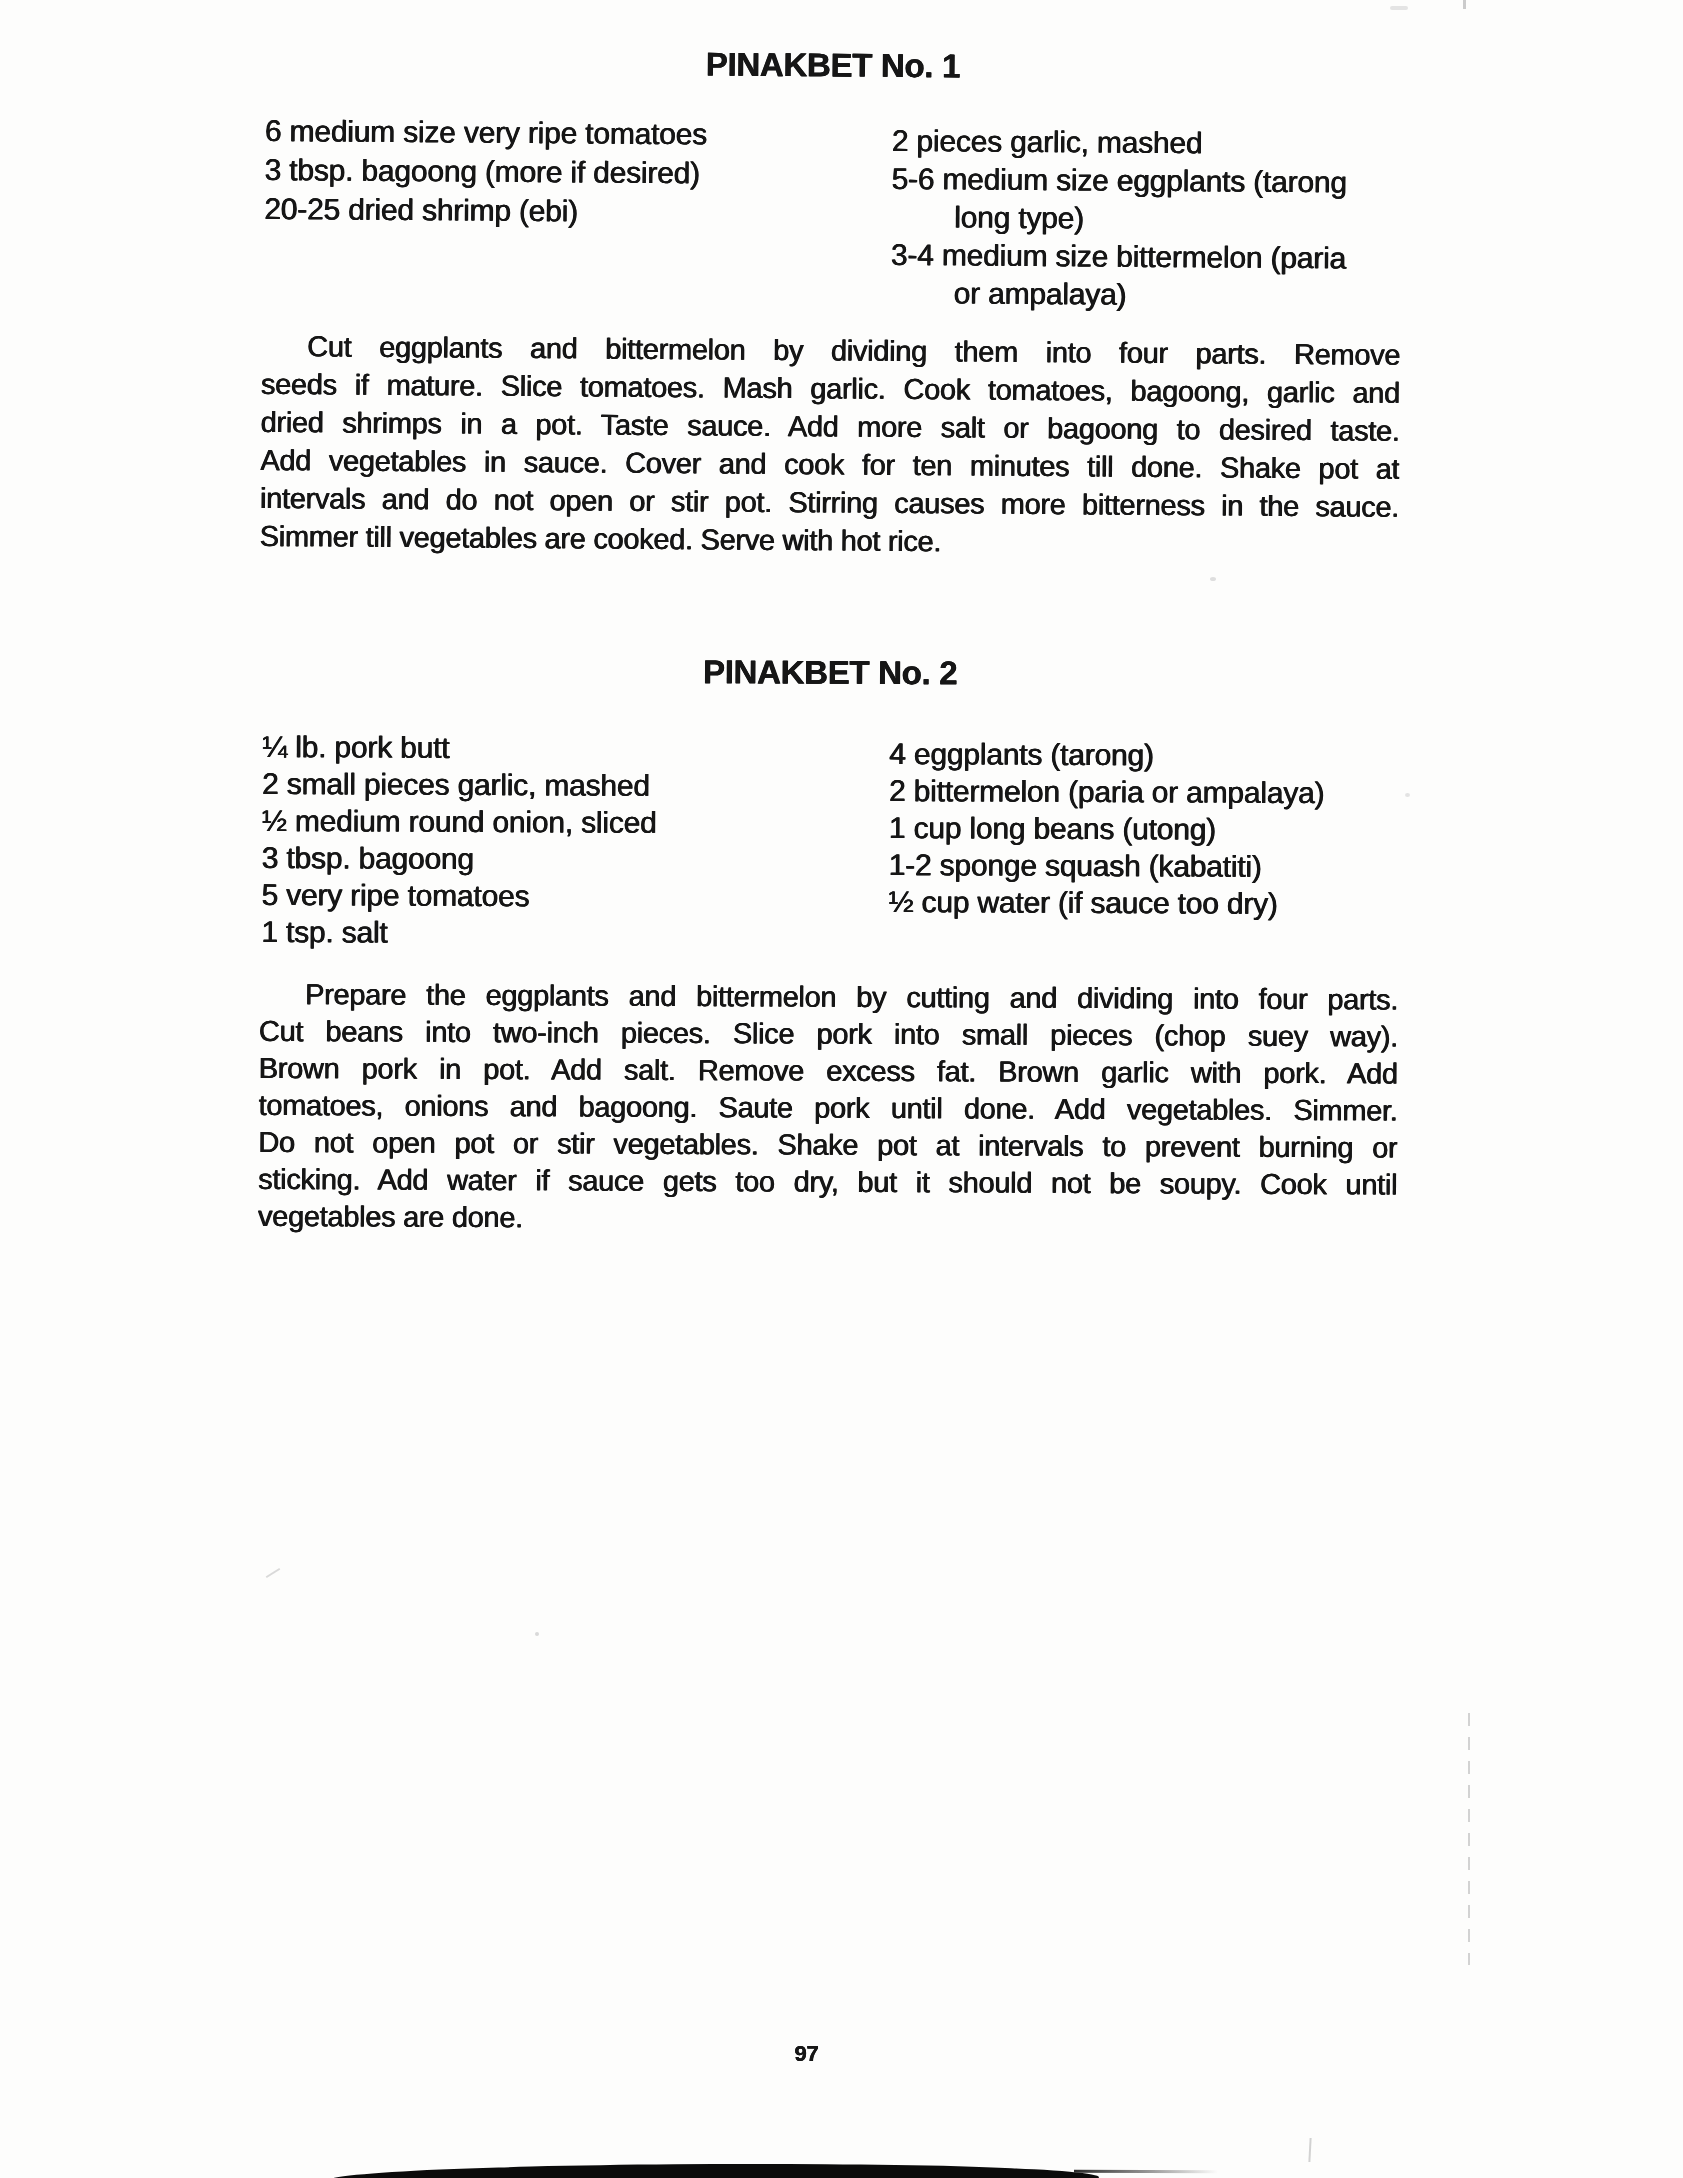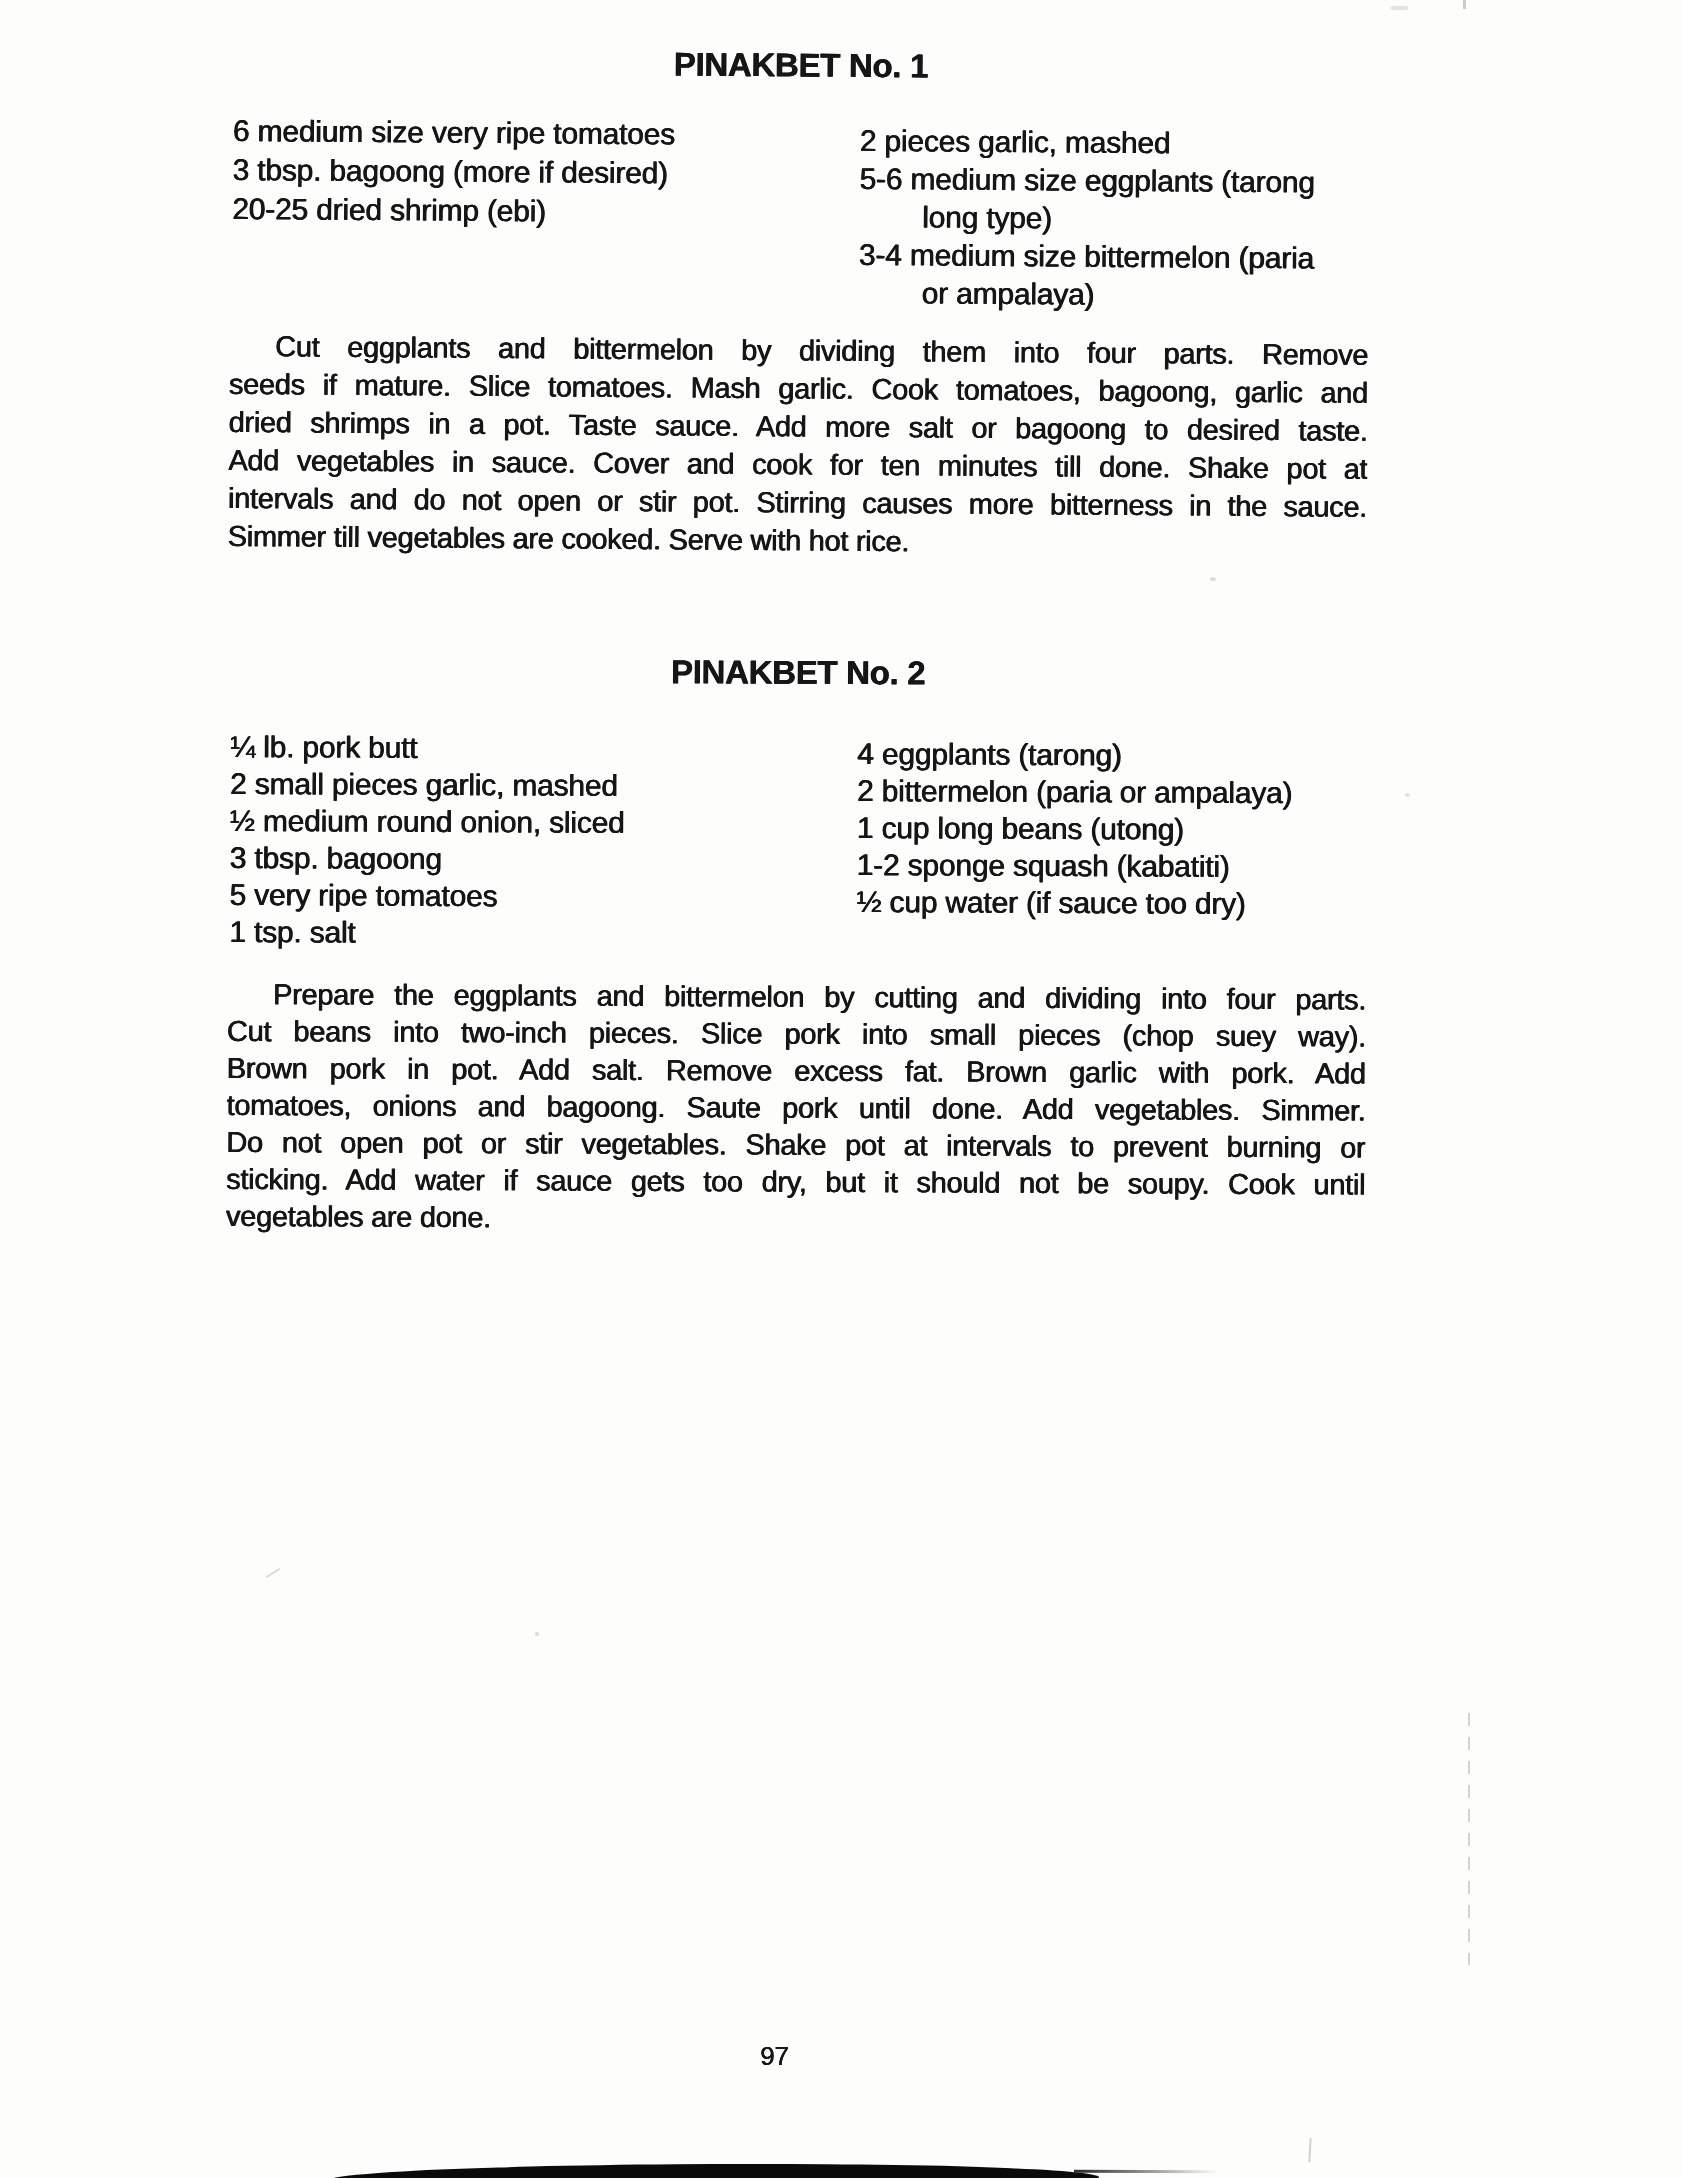--- a/index.html
+++ b/index.html
@@ -5,21 +5,21 @@
   html,body{margin:0;padding:0;}
   body{
     width:1683px;height:2178px;
     background:#fbfbfa;
     font-family:"Liberation Sans", sans-serif;
     color:#161616;
     position:relative;
     overflow:hidden;
   }
   .page{position:absolute;inset:0;background:#fdfdfc;}
-  .content{position:absolute;left:232px;top:0;width:1139px;height:1684px;}
+  .content{position:absolute;left:264px;top:0;width:1139px;height:1684px;}
   .sec{position:absolute;left:0;top:0;width:100%;height:100%;transform-origin:0 0;}
   .sec.r1{transform:rotate(0.45deg);}
   .sec.r2{transform:rotate(0.28deg);}
 
   .recipe-title{
     position:absolute;left:0;width:100%;
     margin:0;text-align:center;
     font-size:33px;font-weight:700;letter-spacing:-0.3px;
     text-shadow:0.3px 0 0 currentColor,-0.3px 0 0 currentColor;
   }
@@ -50,21 +50,21 @@
     text-align:justify;
     text-align-last:justify;
     line-height:38px;height:38px;overflow:hidden;
   }
   .r2 .para .line{line-height:37px;height:37px;}
   .para .line.indent{padding-left:46px;}
   .para .line.end{text-align-last:left;}
 
   .page-number{
     position:absolute;left:483px;top:2041px;width:119px;
-    text-align:center;font-size:26px;font-weight:400;letter-spacing:-0.2px;
+    text-align:center;font-size:22px;font-weight:700;letter-spacing:-0.2px;
     text-shadow:0.3px 0 0 currentColor,-0.3px 0 0 currentColor;
   }
 
   
   .artifact{position:absolute;}
   .bottom-bar{
     left:327px;top:2164px;width:772px;height:30px;
     background:#0b0b0b;border-radius:50%;
     transform:rotate(-0.25deg);
   }

